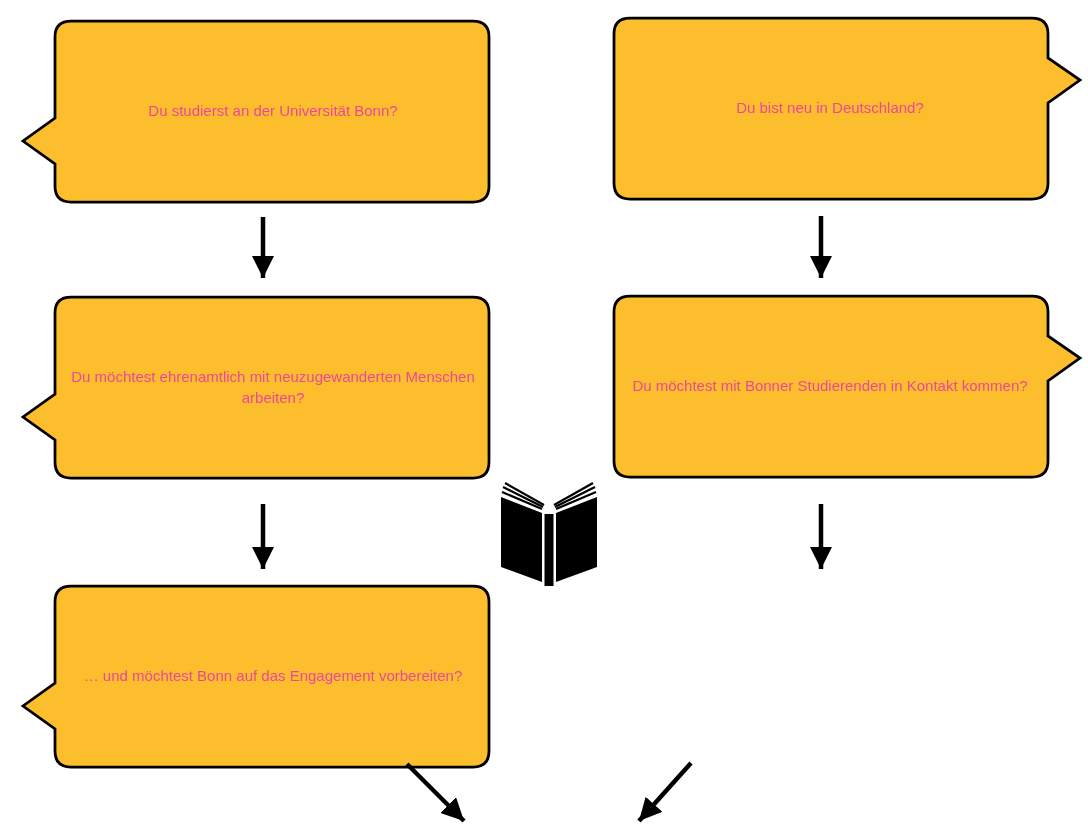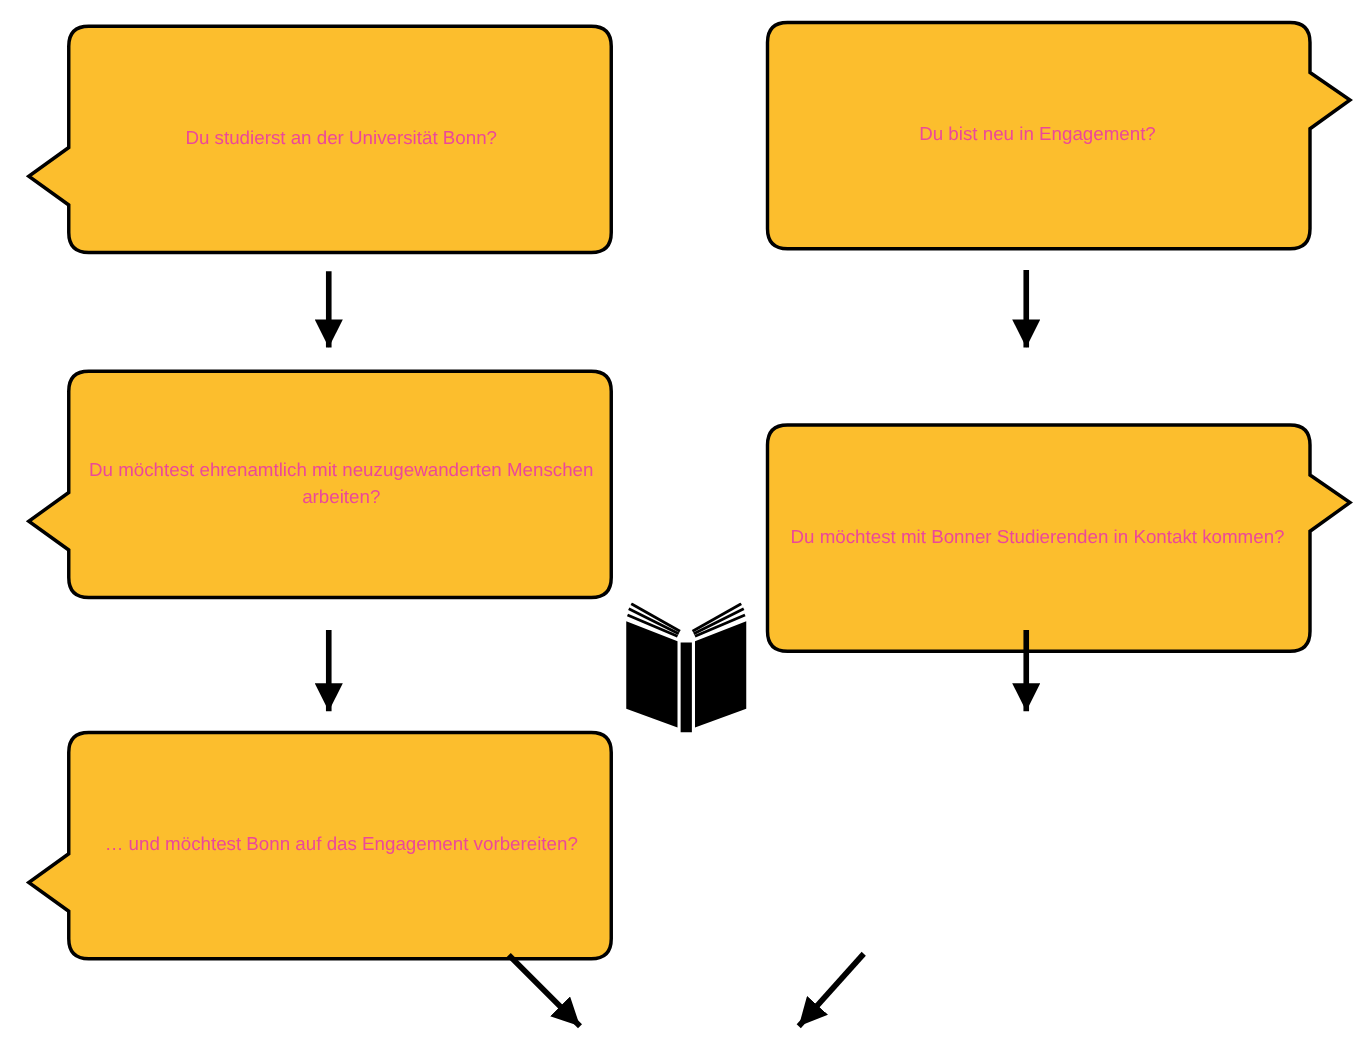--- a/index.html
+++ b/index.html
@@ -97,24 +97,24 @@
     <svg class="bubble-shape" viewBox="0 0 470 186">
       <path d="M50 2 L452 2 Q468 2 468 18 L468 167 Q468 183 452 183 L50 183 Q34 183 34 167 L34 145 L2 122 L34 99 L34 18 Q34 2 50 2 Z"></path>
     </svg>
     <div class="bubble-text">… und möchtest Bonn auf das Engagement vorbereiten?</div>
   </div>
 
   <div class="bubble tail-right" style="left:612px; top:16px;">
     <svg class="bubble-shape" viewBox="0 0 470 186">
       <path d="M18 2 L420 2 Q436 2 436 18 L436 42 L468 64 L436 87 L436 167 Q436 183 420 183 L18 183 Q2 183 2 167 L2 18 Q2 2 18 2 Z"></path>
     </svg>
-    <div class="bubble-text">Du bist neu in Engagement?</div>
+    <div class="bubble-text">Du bist neu in Deutschland?</div>
   </div>
 
-  <div class="bubble tail-right" style="left:612px; top:294px;margin-top:44px;">
+  <div class="bubble tail-right" style="left:612px; top:294px;">
     <svg class="bubble-shape" viewBox="0 0 470 186">
       <path d="M18 2 L420 2 Q436 2 436 18 L436 42 L468 64 L436 87 L436 167 Q436 183 420 183 L18 183 Q2 183 2 167 L2 18 Q2 2 18 2 Z"></path>
     </svg>
     <div class="bubble-text">Du möchtest mit Bonner Studierenden in Kontakt kommen?</div>
   </div>
 
 
   <svg class="arrow-layer" viewBox="0 0 1088 836">
     <defs>
       <marker id="ah" viewBox="0 0 10 10" refX="10" refY="5" markerWidth="5" markerHeight="5" orient="auto">

